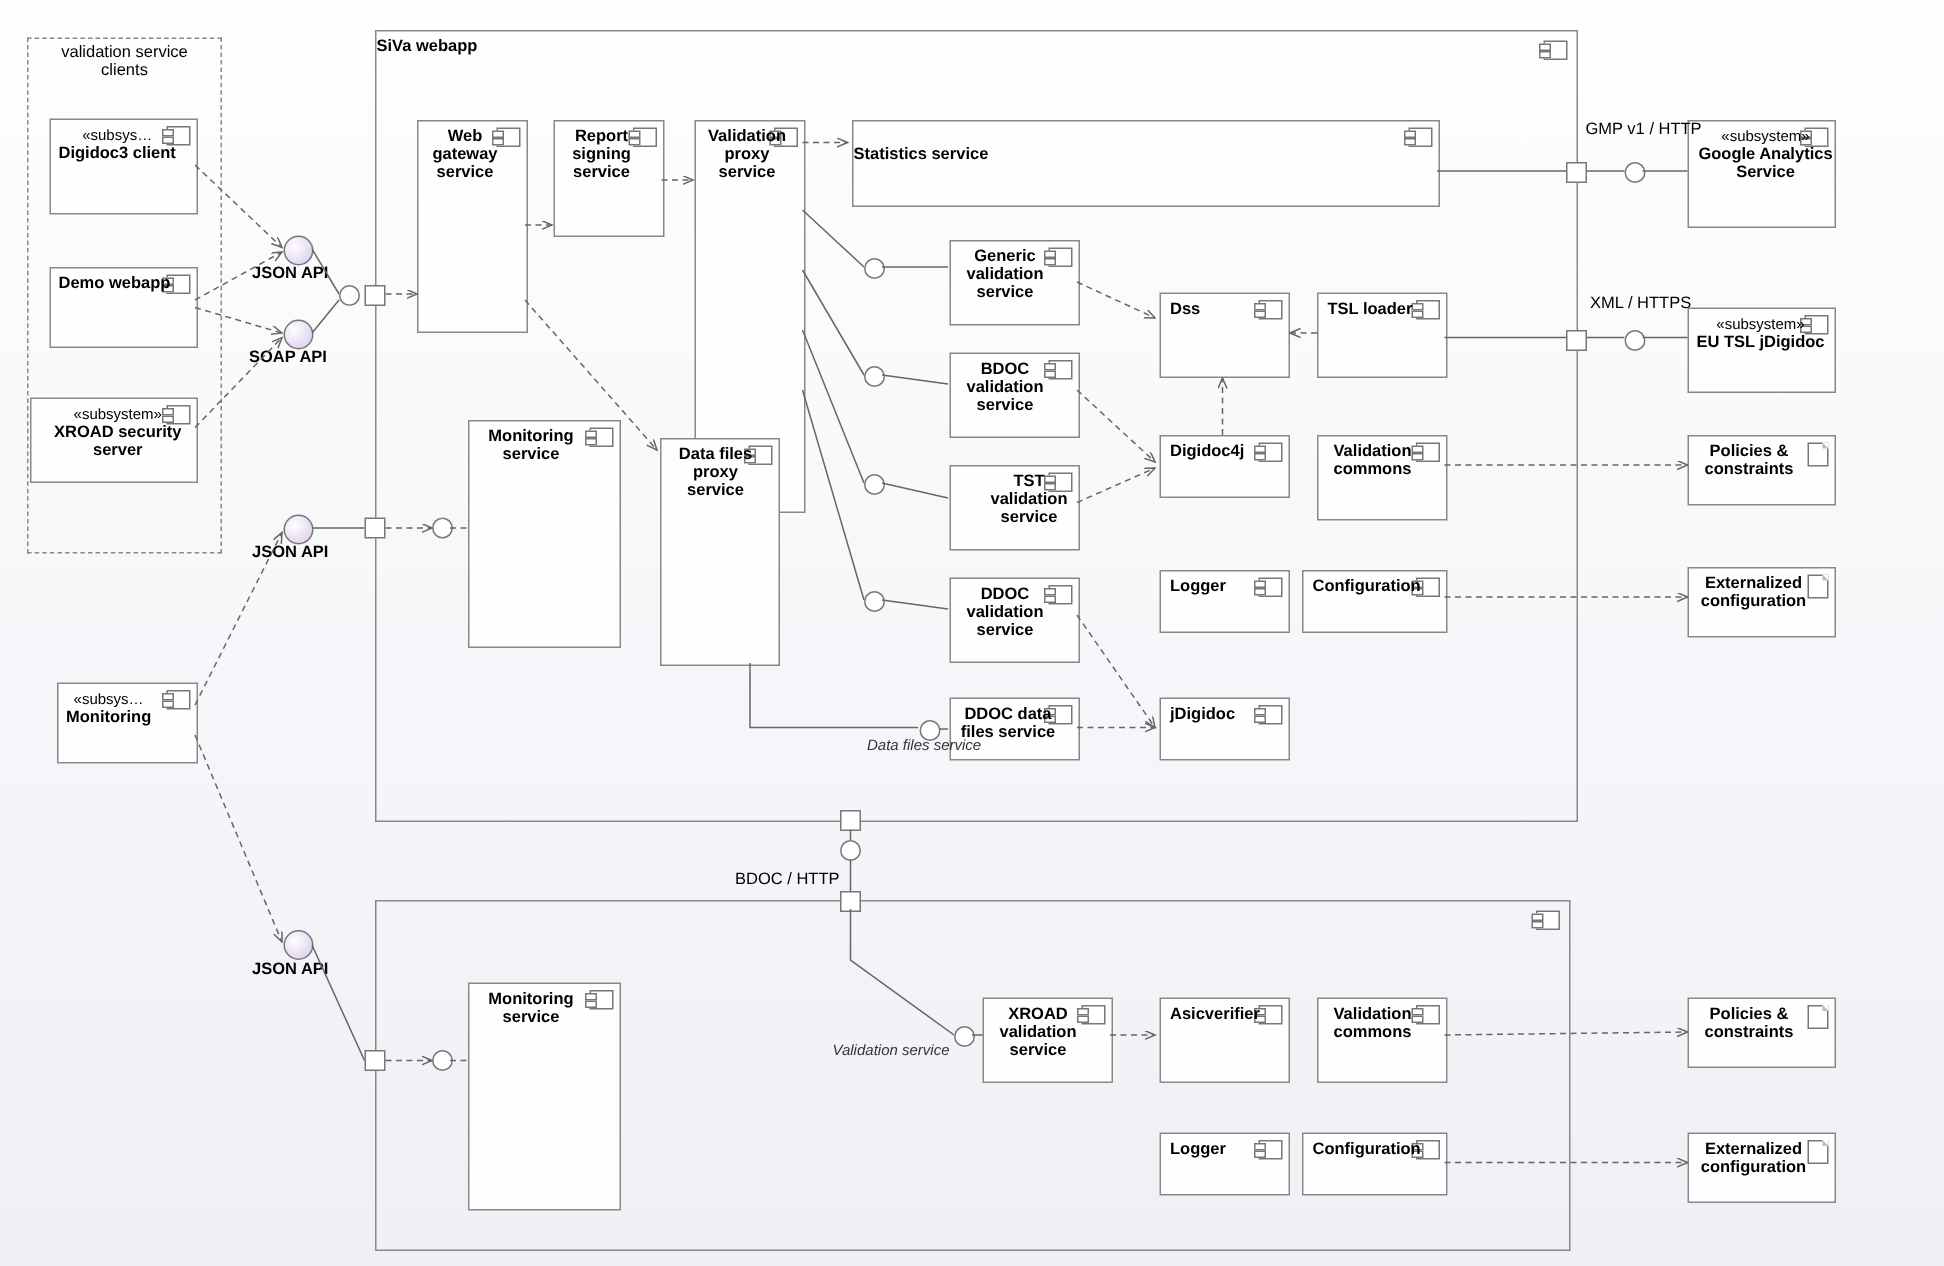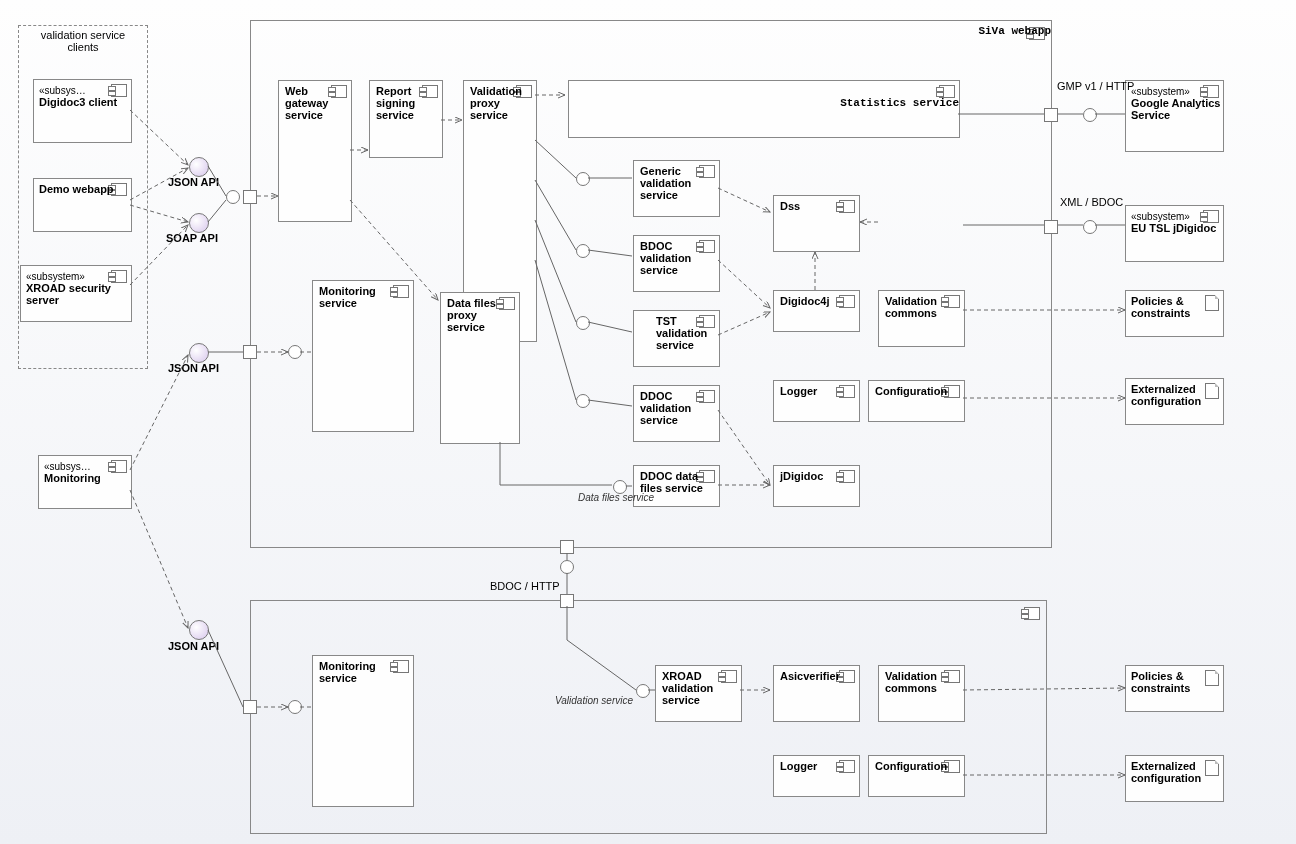--- a/index.html
+++ b/index.html
@@ -1,20 +1,20 @@
 <!DOCTYPE html>
 <html><head>
 <meta charset="utf-8">
 <style>
   html,body{margin:0;padding:0;width:1296px;height:844px;background:linear-gradient(to bottom,#fefefe,#eef0f5);font-family:Arial,Helvetica,sans-serif;font-size:11px;color:#000;}
   .canvas{position:relative;width:1296px;height:844px;}
   .box{position:absolute;background:#fff;border:1px solid #888;}
   .comp{background:#fefefe;}
-  .title{position:absolute;font-size:11px;font-weight:bold;text-align:left;}
-  .center-title{text-align:right;width:100%;font-family:Liberation Mono, monospace;}
+  .title{position:absolute;font-size:11px;font-weight:bold;text-align:center;}
+  .center-title{text-align:left;width:100%;}
   .stereo{font-size:10px;font-weight:normal;}
   .dashed{border-style:dashed;}
   .compicon{position:absolute;width:14px;height:11px;border:1px solid #777;background:#fff;}
   .compicon:before,.compicon:after{content:"";position:absolute;left:-4px;width:6px;height:3px;border:1px solid #777;background:#fff;}
   .compicon:before{top:1px}.compicon:after{top:6px}
   .noteicon{position:absolute;width:12px;height:14px;border:1px solid #777;background:#fff;}
   .noteicon:after{content:"";position:absolute;right:-1px;top:-1px;width:0;height:0;border-left:4px solid #bbb;border-top:4px solid #fff;}
   .port{position:absolute;width:12px;height:12px;border:1px solid #777;background:#fff;}
   .ball{position:absolute;width:12px;height:12px;border:1px solid #777;border-radius:50%;background:#fff;}
   .pball{background:radial-gradient(circle at 35% 35%,#fff,#d7c6ec);}
@@ -116,20 +116,24 @@
 </div>
 <div class="box comp" style="left:633px;top:465px;width:85px;height:40px;">
   <div class="compicon" style="right:4px;top:4px"></div>
   <div class="title" style="left:6px;top:4px;width:64px">DDOC data files service</div>
 </div>
 
 <div class="box comp" style="left:773px;top:195px;width:85px;height:55px;">
   <div class="compicon" style="right:4px;top:4px"></div>
   <div class="title" style="left:6px;top:4px">Dss</div>
 </div>
+<div class="box comp" style="left:878px;top:195px;width:85px;height:55px;">
+  <div class="compicon" style="right:4px;top:4px"></div>
+  <div class="title" style="left:6px;top:4px">TSL loader</div>
+</div>
 <div class="box comp" style="left:773px;top:290px;width:85px;height:40px;">
   <div class="compicon" style="right:4px;top:4px"></div>
   <div class="title" style="left:6px;top:4px">Digidoc4j</div>
 </div>
 <div class="box comp" style="left:878px;top:290px;width:85px;height:55px;">
   <div class="compicon" style="right:4px;top:4px"></div>
   <div class="title" style="left:6px;top:4px;width:60px">Validation commons</div>
 </div>
 <div class="box comp" style="left:773px;top:380px;width:85px;height:40px;">
   <div class="compicon" style="right:4px;top:4px"></div>
@@ -209,21 +213,21 @@
 <div class="ball" style="left:288px;top:345px"></div>
 <div class="port" style="left:243px;top:700px"></div>
 <div class="ball" style="left:288px;top:700px"></div>
 
 <div class="port" style="left:1044px;top:108px"></div>
 <div class="ball" style="left:1083px;top:108px"></div>
 <div class="blbl" style="left:1057px;top:80px;font-weight:normal">GMP v1 / HTTP</div>
 
 <div class="port" style="left:1044px;top:220px"></div>
 <div class="ball" style="left:1083px;top:220px"></div>
-<div class="blbl" style="left:1060px;top:196px;font-weight:normal">XML / BDOC</div>
+<div class="blbl" style="left:1060px;top:196px;font-weight:normal">XML / HTTPS</div>
 
 <div class="port" style="left:560px;top:540px"></div>
 <div class="ball" style="left:560px;top:560px"></div>
 <div class="port" style="left:560px;top:594px"></div>
 <div class="blbl" style="left:490px;top:580px;font-weight:normal">BDOC / HTTP</div>
 
 <div class="lbl" style="left:578px;top:492px">Data files service</div>
 <div class="lbl" style="left:555px;top:695px">Validation service</div>
 
 <div class="ball" style="left:613px;top:480px"></div>

